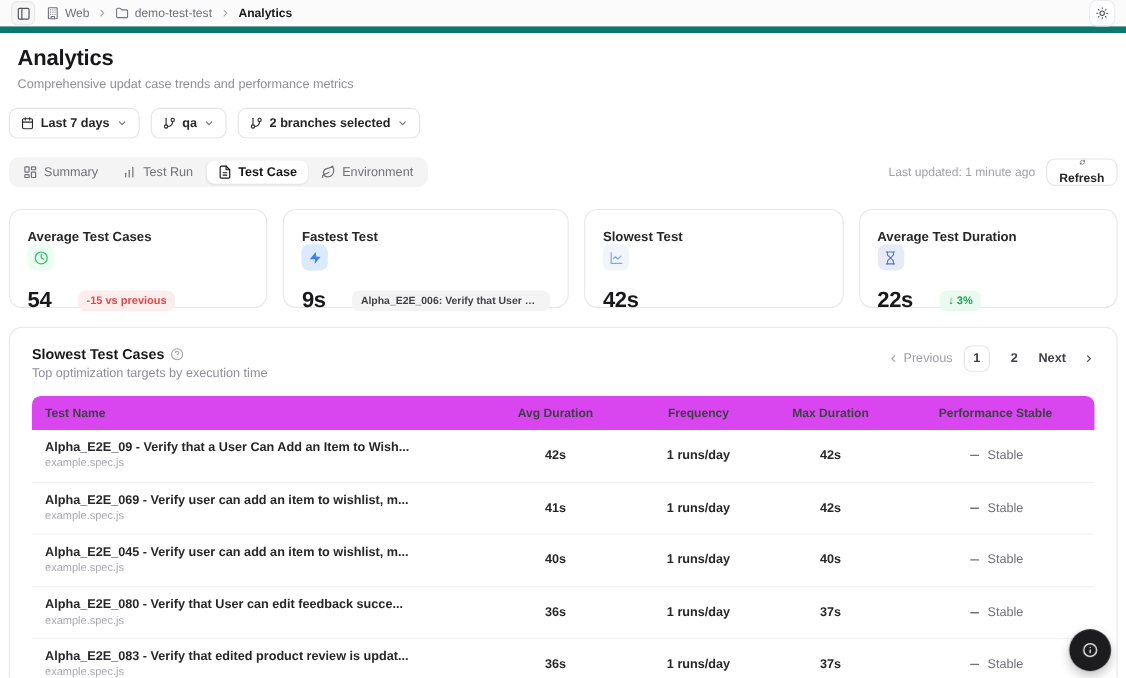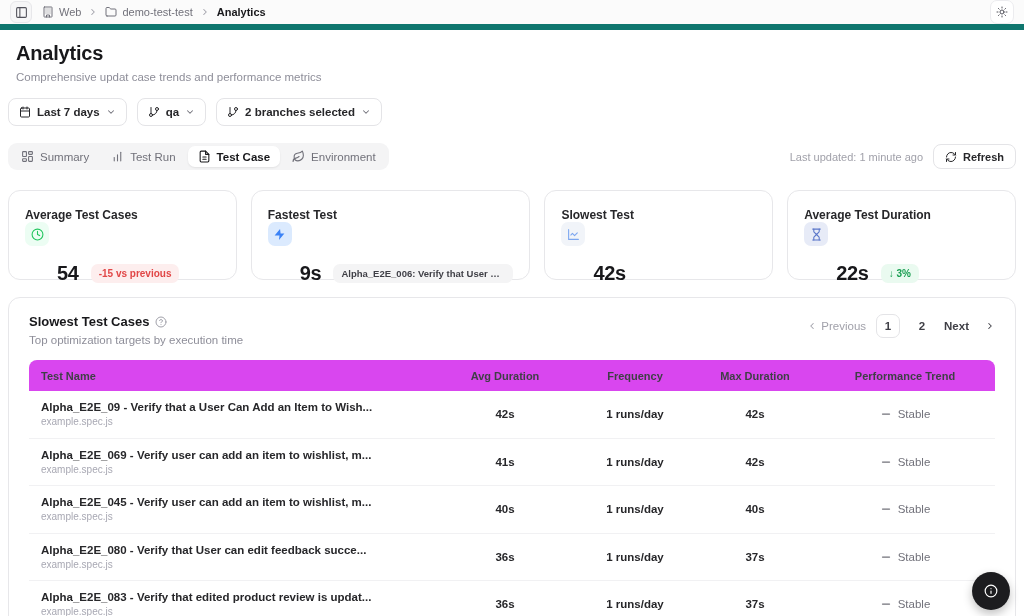--- a/index.html
+++ b/index.html
@@ -41,33 +41,33 @@
   .tabrow { display:flex; align-items:center; margin-top:17px; }
   .tabs { display:flex; align-items:center; background:#f4f4f5; border-radius:9px; padding:3px; gap:2px; }
   .tab { display:flex; align-items:center; gap:6px; padding:4px 10px; border-radius:7px;
     font-size:11.5px; font-weight:500; color:#71717a; cursor:pointer; white-space:nowrap; }
   .tab.active { background:#fff; color:#18181b; font-weight:700;
     box-shadow:0 1px 2px rgba(0,0,0,.08); }
   .tabrow-right { margin-left:auto; display:flex; align-items:center; gap:10px; }
   .last-updated { font-size:11px; color:#a1a1aa; }
   .refresh-btn { display:flex; align-items:center; gap:6px; height:25px; padding:0 11px;
     border:1px solid #e4e4e7; border-radius:8px; background:#fff; font-size:11px;
-    font-weight:700; color:#27272a; cursor:pointer; }
+    font-weight:700; color:#27272a; cursor:pointer;flex-direction:column; }
 
   
   .cards { display:grid; grid-template-columns:repeat(4,1fr); gap:14px; margin-top:20px; }
   .card { background:#fff; border:1px solid #e7e7ea; border-radius:12px; padding:14px 16px; height:90px; }
   .card-top { display:flex; align-items:flex-start; justify-content:space-between;flex-direction:column; }
   .card-title { font-size:12px; font-weight:700; color:#27272a; padding-top:3px; }
   .chip { width:24px; height:24px; border-radius:7px; display:flex; align-items:center; justify-content:center; }
   .chip.green { background:#ecfdf3; color:#22c55e; }
   .chip.blue { background:#dbeafe; color:#3b82f6; }
   .chip.gray { background:#f1f4f9; color:#7ca6f0; }
   .chip.indigo { background:#e7ebf7; color:#5b77c9; }
-  .card-bottom { display:flex; align-items:center; gap:12px; margin-top:16px;margin-left:32px; }
+  .card-bottom { display:flex; align-items:center; gap:24px; margin-top:16px; }
   .card-value { font-size:20px; font-weight:800; letter-spacing:-0.3px; }
   .badge { font-size:10px; font-weight:700; padding:4px 8px; border-radius:7px; white-space:nowrap; }
   .badge.neg { color:#e14747; background:#fdeeee; }
   .badge.pos { color:#1a9e52; background:#eafaf0; }
   .badge.neutral { color:#3f3f46; background:#f4f4f5; font-size:9.5px; max-width:180px;
     overflow:hidden; text-overflow:ellipsis; }
 
   
   .table-card { background:#fff; border:1px solid #e7e7ea; border-radius:12px;
     margin-top:17px; padding:16px 20px 0 20px; }
@@ -349,21 +349,21 @@
             </svg>
         </div>
       </div>
     </div>
 
     <div class="thead grid-cols">
       <div class="cell">Test Name</div>
       <div class="cell center">Avg Duration</div>
       <div class="cell center">Frequency</div>
       <div class="cell center">Max Duration</div>
-      <div class="cell center">Performance Trend</div>
+      <div class="cell center">Performance Stable</div>
     </div>
 
     <div class="trow grid-cols">
       <div class="cell">
         <div class="tname">Alpha_E2E_09 - Verify that a User Can Add an Item to Wish...</div>
         <div class="tfile">example.spec.js</div>
       </div>
       <div class="cell center num">42s</div>
       <div class="cell center num">1 runs/day</div>
       <div class="cell center num">42s</div>

